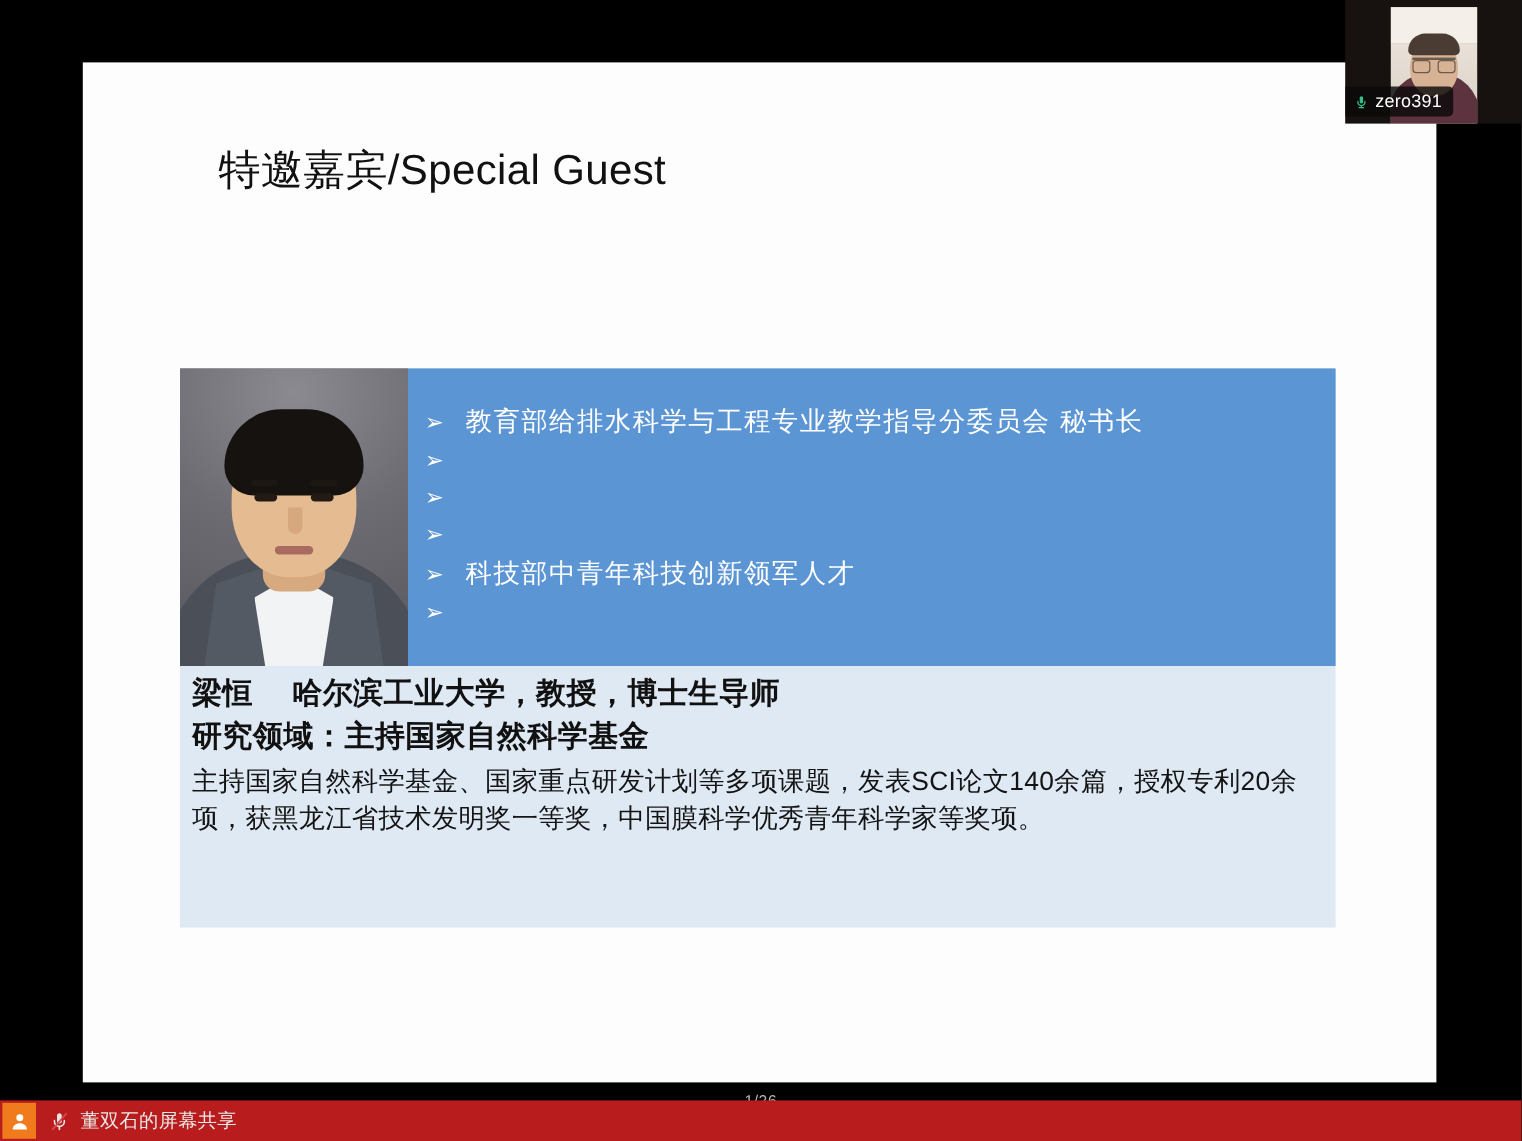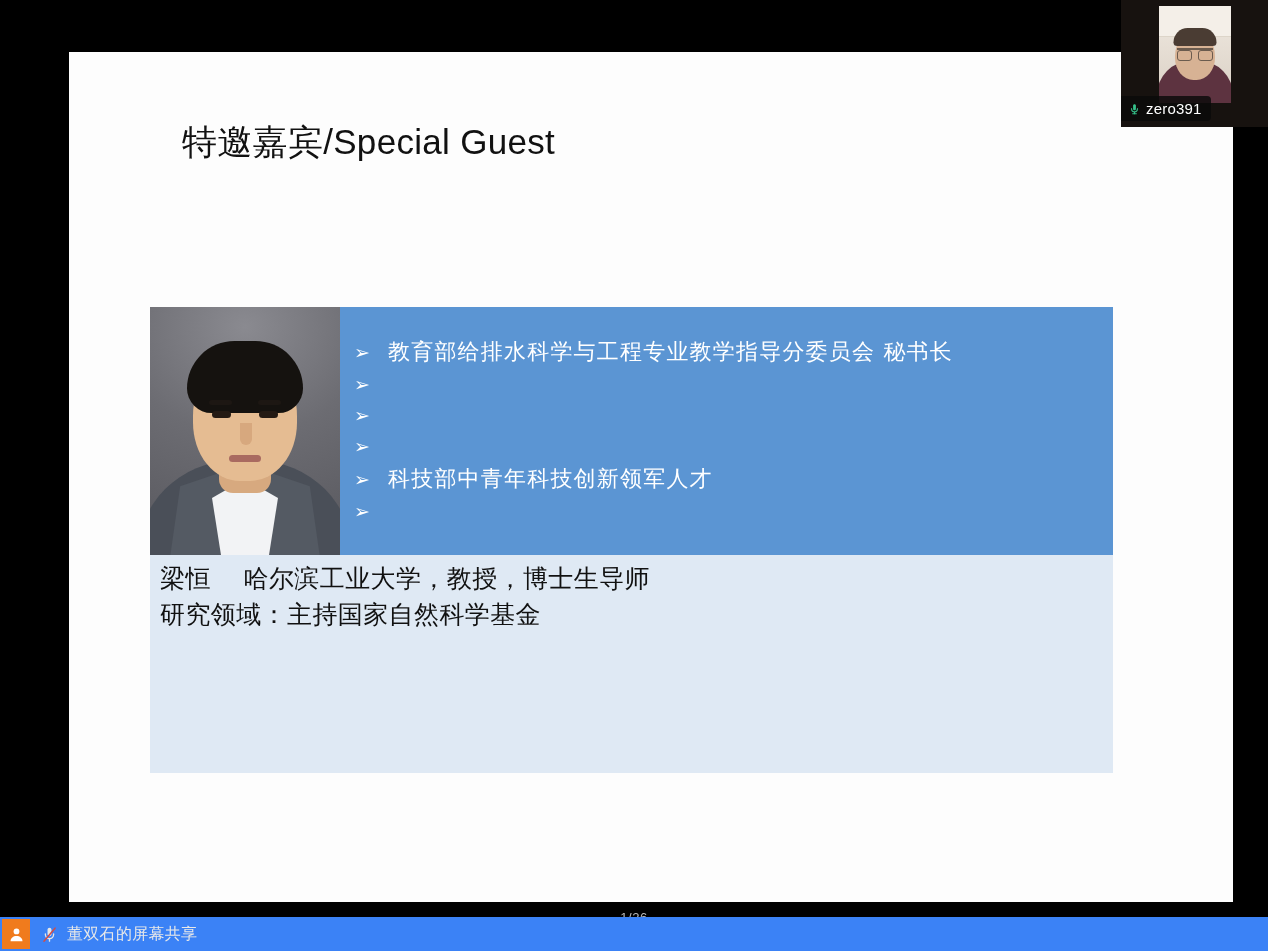--- a/index.html
+++ b/index.html
@@ -27,21 +27,20 @@
 
   
   #slide {
     position: absolute;
     left: 69px;
     top: 52px;
     width: 1128px;
     height: 850px;
     background: #fdfdfd;
     overflow: hidden;
-    padding-left: 36px;
   }
 
   #slide-title {
     position: absolute;
     left: 113px;
     top: 69px;
     font-size: 35px;
     line-height: 1.2;
     color: #111111;
     letter-spacing: 0.3px;
@@ -215,21 +214,21 @@
     font-size: 19px;
     color: #ffffff;
     font-family: "DejaVu Sans", sans-serif;
   }
 
   #card-name-block {
     padding: 6px 0 0 10px;
   }
   .name-line {
     font-size: 25px;
-    font-weight: normal;
+    font-weight: bold;
     color: #111111;
     line-height: 1.42;
     white-space: nowrap;
     letter-spacing: 0.4px;
   }
   #card-desc {
     padding: 3px 14px 0 10px;
     font-size: 22px;
     color: #141414;
     line-height: 1.42;
@@ -247,21 +246,21 @@
     font-size: 13px;
     letter-spacing: 0.5px;
   }
 
   
   #thumb {
     position: absolute;
     left: 1121px;
     top: 0px;
     width: 147px;
-    height: 127px;
+    height: 103px;
     background: #17120f;
     overflow: hidden;
   }
   #thumb-video {
     position: absolute;
     left: 38px;
     top: 6px;
     width: 72px;
     height: 97px;
     overflow: hidden;
@@ -349,21 +348,21 @@
     letter-spacing: 0.2px;
   }
 
   
   #bottom-bar {
     position: absolute;
     left: 0;
     top: 917px;
     width: 1268px;
     height: 34px;
-    background: #3b82f6;
+    background: #b91c1c;
     display: flex;
     align-items: center;
   }
   #bb-avatar {
     width: 28px;
     height: 30px;
     margin-left: 2px;
     background: #f07b1d;
     display: flex;
     align-items: center;
@@ -435,20 +434,21 @@
           </div>
         </div>
 
       </div>
 
       <div id="card-name-block">
         <div class="name-line">梁恒　 哈尔滨工业大学，教授，博士生导师</div>
         <div class="name-line">研究领域：主持国家自然科学基金</div>
       </div>
 
+      <div id="card-desc">主持国家自然科学基金、国家重点研发计划等多项课题，发表SCI论文140余篇，授权专利20余项，获黑龙江省技术发明奖一等奖，中国膜科学优秀青年科学家等奖项。</div>
 
     </div>
 
   </div>
 
   <div id="page-indicator">1/26</div>
 
   <div id="thumb">
     <div id="thumb-video">
       <div class="webcam">

